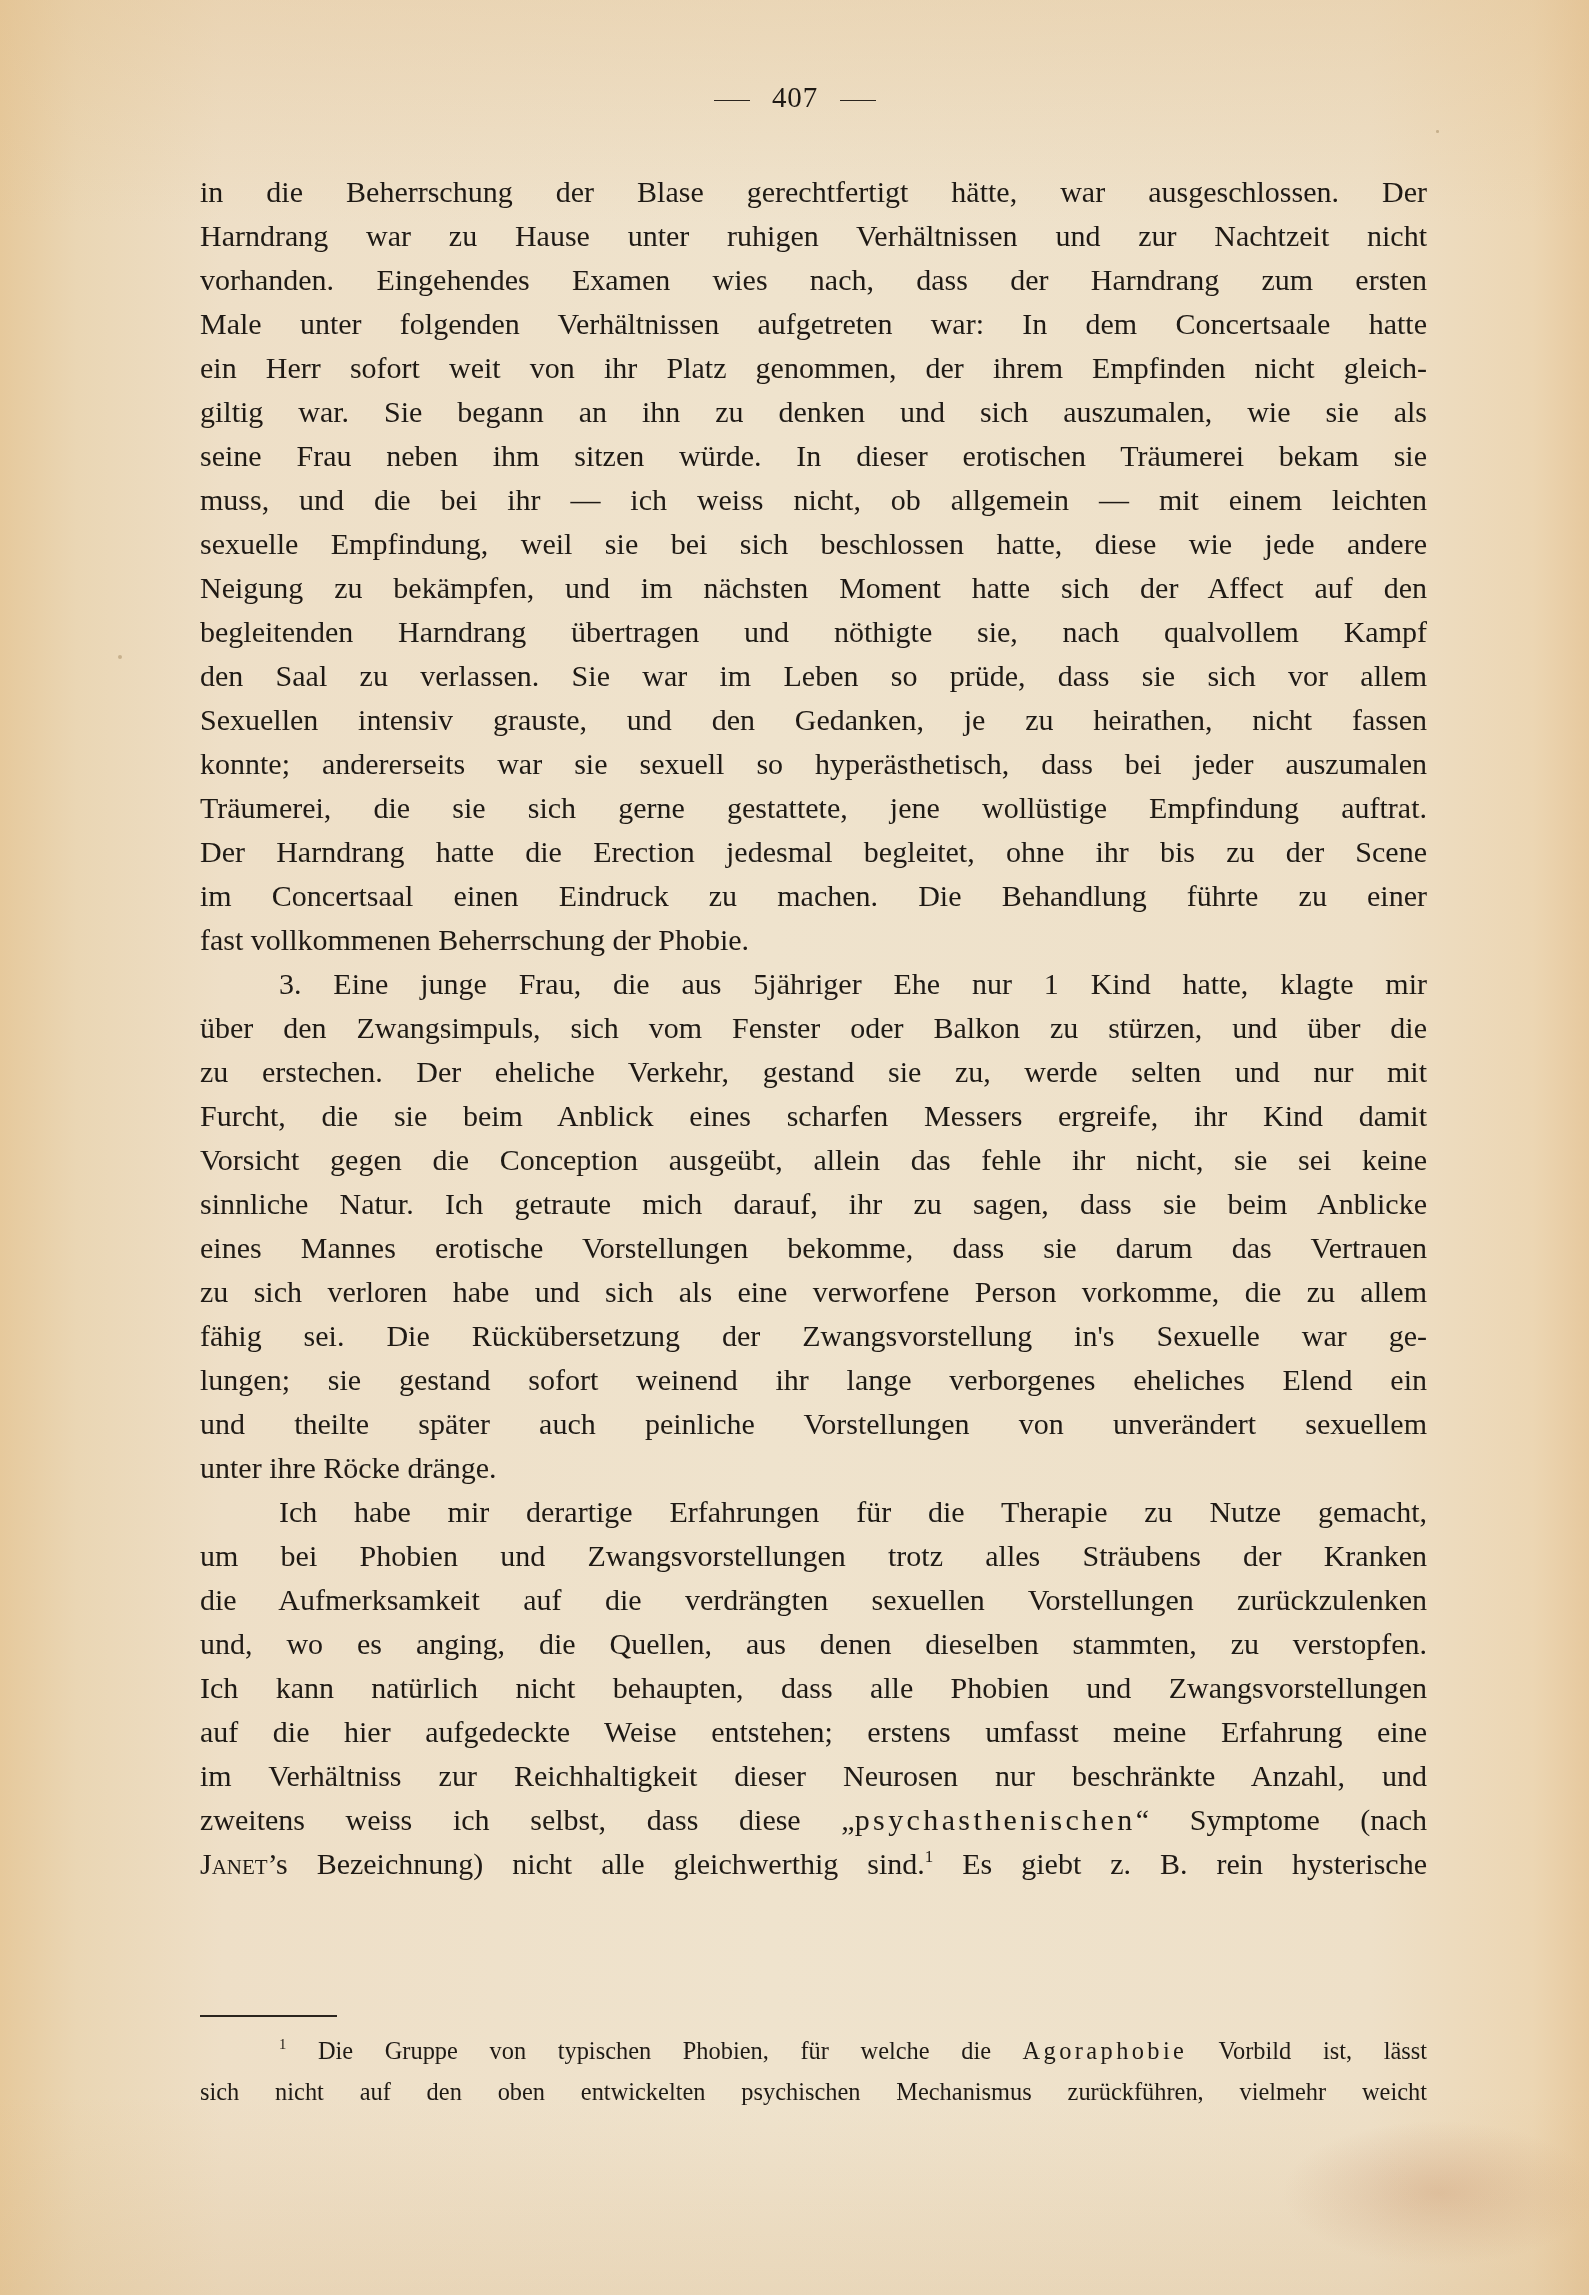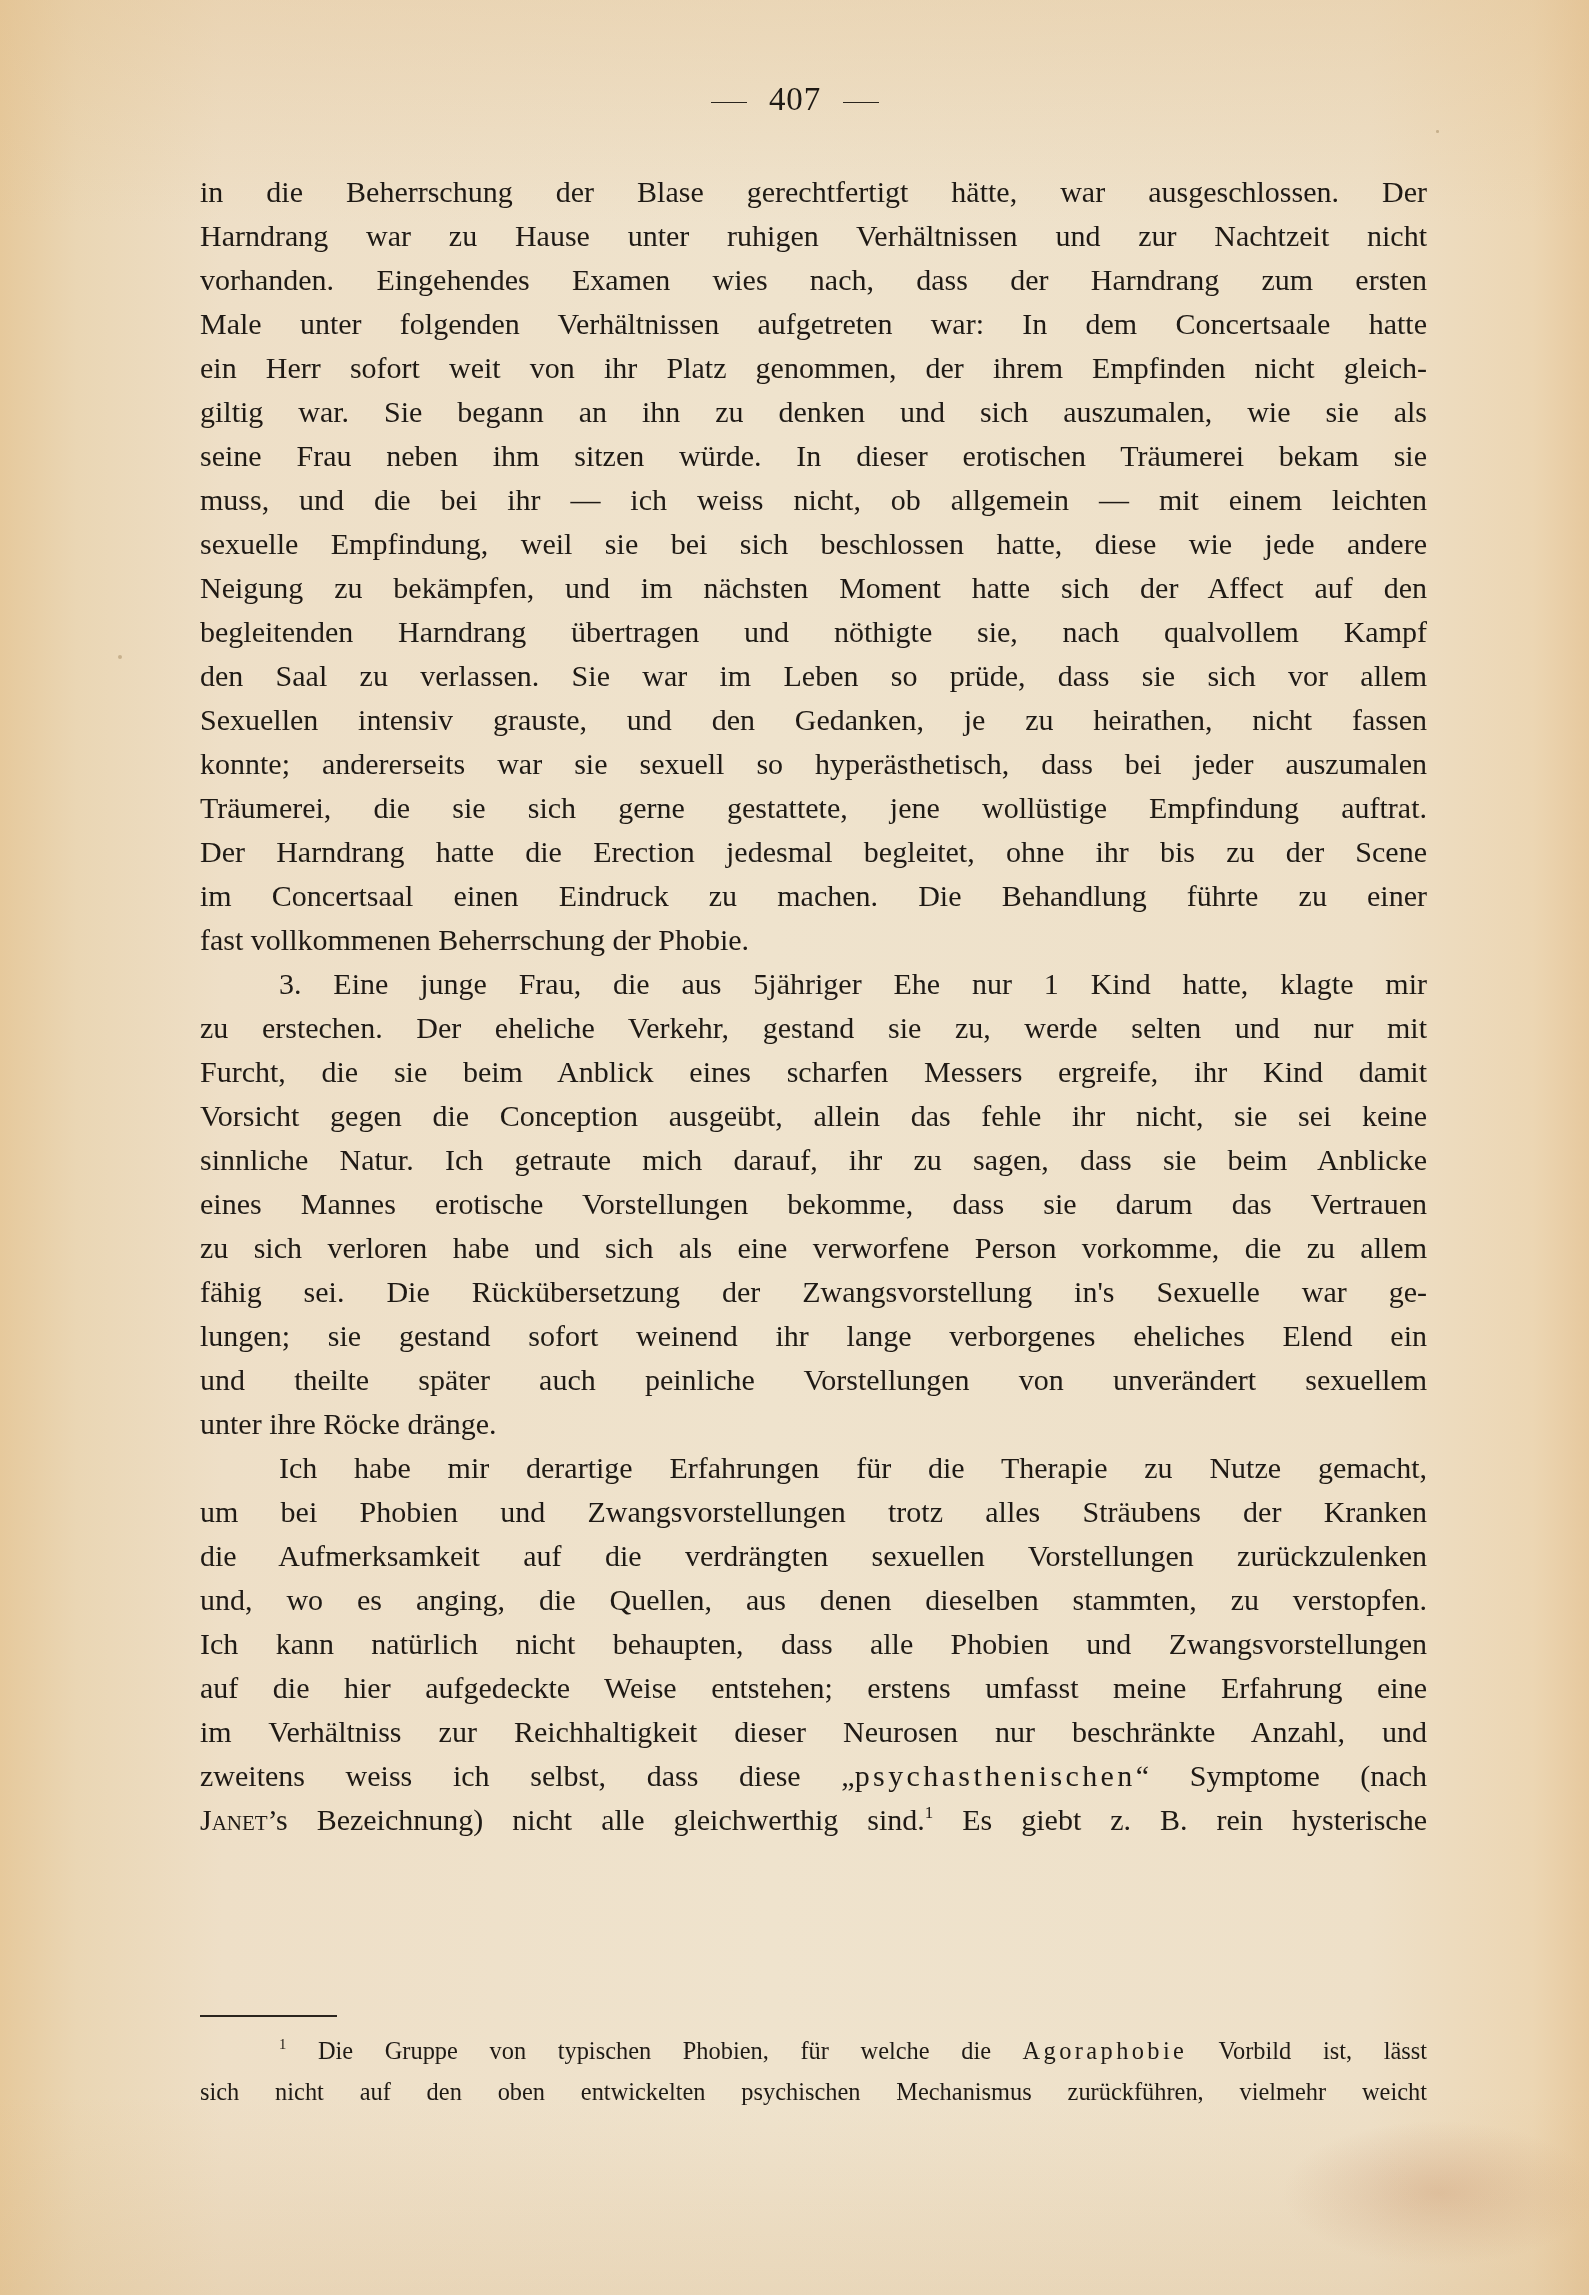--- a/index.html
+++ b/index.html
@@ -14,21 +14,21 @@
       radial-gradient(ellipse 223px 103px at 1439px 2193px, rgba(196,140,100,0.35), rgba(196,140,100,0) 70%),
       linear-gradient(90deg, #e6c99c 0px, #ead6b4 77px, #eedfc7 223px, #efe3cd 771px, #eee0c8 1370px, #ecd6b3 1533px, #e6c89d 1590px);
   }
   .page::before {
     content: ""; position: absolute; inset: 0;
     background: linear-gradient(180deg, rgba(225,190,140,0.35) 0px, rgba(225,190,140,0) 223px, rgba(225,190,140,0) 2098px, rgba(215,180,130,0.25) 2295px);
     pointer-events: none;
   }
   .folio {
     position: absolute; top: 81px; left: 0; width: 1590px; text-align: center;
-    font-size: 33px; letter-spacing: 0.9px;
+    font-size: 29px; letter-spacing: 0.9px;
   }
   .folio span { display: inline-block; }
   .folio .dash { width: 36px; height: 1.7px; background: #2a241d; vertical-align: middle; margin: 0 22px; }
   .body { position: absolute; left: 200px; top: 170px; width: 1227px; }
   .ln {
     display: block; height: 44px; line-height: 44px;
     font-size: 30px; white-space: nowrap;
     text-align: justify; text-align-last: justify;
     white-space: normal; overflow: hidden;
   }
@@ -72,20 +72,21 @@
     <span class="ln">Neigung zu bekämpfen, und im nächsten Moment hatte sich der Affect auf den</span>
     <span class="ln">begleitenden Harndrang übertragen und nöthigte sie, nach qualvollem Kampf</span>
     <span class="ln">den Saal zu verlassen. Sie war im Leben so prüde, dass sie sich vor allem</span>
     <span class="ln">Sexuellen intensiv grauste, und den Gedanken, je zu heirathen, nicht fassen</span>
     <span class="ln">konnte; andererseits war sie sexuell so hyperästhetisch, dass bei jeder auszumalen</span>
     <span class="ln">Träumerei, die sie sich gerne gestattete, jene wollüstige Empfindung auftrat.</span>
     <span class="ln">Der Harndrang hatte die Erection jedesmal begleitet, ohne ihr bis zu der Scene</span>
     <span class="ln">im Concertsaal einen Eindruck zu machen. Die Behandlung führte zu einer</span>
     <span class="ln last">fast vollkommenen Beherrschung der Phobie.</span>
     <span class="ln indent">3. Eine junge Frau, die aus 5jähriger Ehe nur 1 Kind hatte, klagte mir</span>
+    <span class="ln">über den Zwangsimpuls, sich vom Fenster oder Balkon zu stürzen, und über die</span>
     <span class="ln">zu erstechen. Der eheliche Verkehr, gestand sie zu, werde selten und nur mit</span>
     <span class="ln">Furcht, die sie beim Anblick eines scharfen Messers ergreife, ihr Kind damit</span>
     <span class="ln">Vorsicht gegen die Conception ausgeübt, allein das fehle ihr nicht, sie sei keine</span>
     <span class="ln">sinnliche Natur. Ich getraute mich darauf, ihr zu sagen, dass sie beim Anblicke</span>
     <span class="ln">eines Mannes erotische Vorstellungen bekomme, dass sie darum das Vertrauen</span>
     <span class="ln">zu sich verloren habe und sich als eine verworfene Person vorkomme, die zu allem</span>
     <span class="ln">fähig sei. Die Rückübersetzung der Zwangsvorstellung in's Sexuelle war ge-</span>
     <span class="ln">lungen; sie gestand sofort weinend ihr lange verborgenes eheliches Elend ein</span>
     <span class="ln">und theilte später auch peinliche Vorstellungen von unverändert sexuellem</span>
     <span class="ln last">unter ihre Röcke dränge.</span>

